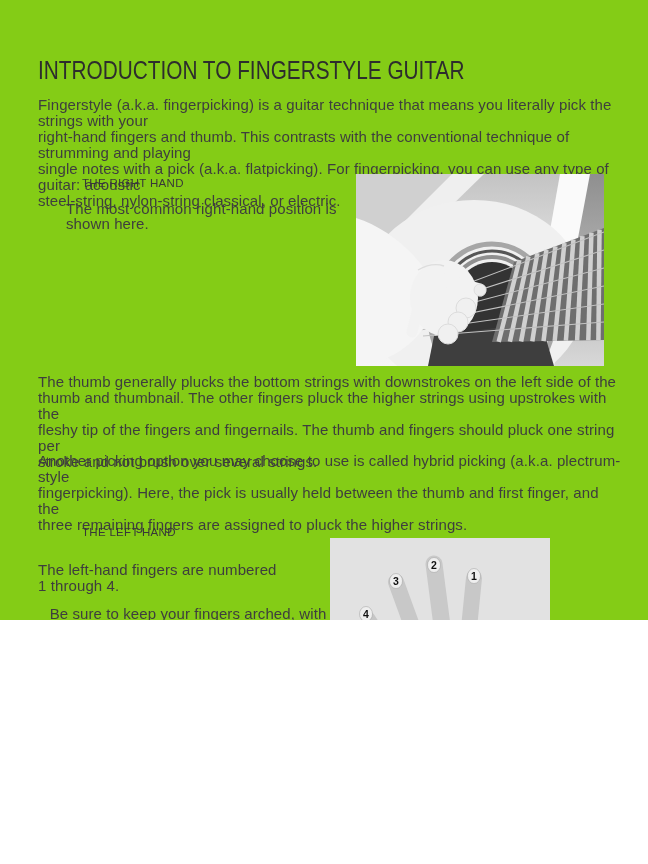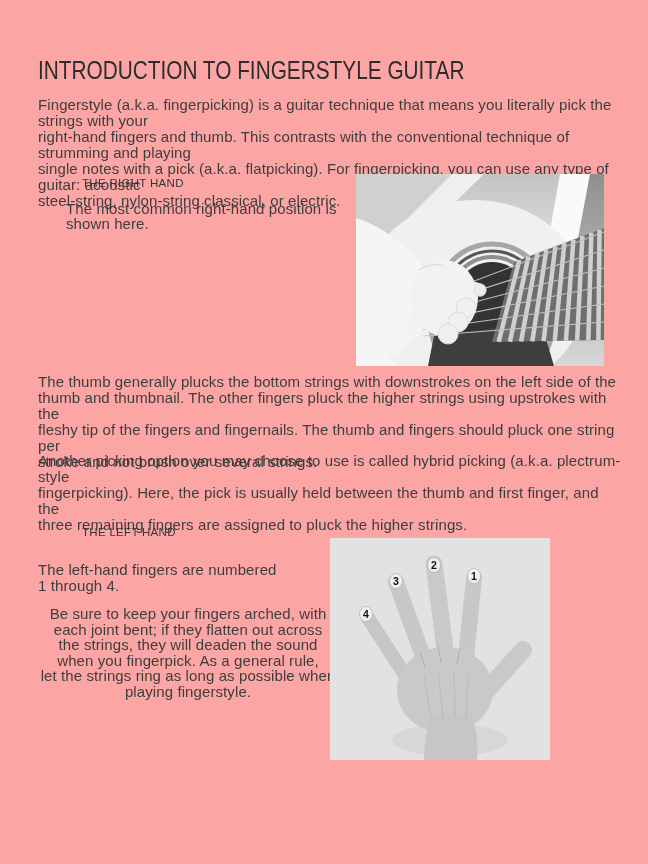--- a/index.html
+++ b/index.html
@@ -1,17 +1,17 @@
 <!DOCTYPE html>
 <html><head>
 <meta charset="utf-8">
 <style>
   html,body{margin:0;padding:0;background:#ffffff;}
   #page{
-    position:relative;width:648px;height:864px;background:#fca5a5;overflow:hidden;
+    position:relative;width:648px;height:620px;background:#84cc16;overflow:hidden;
     font-family:"Liberation Sans", sans-serif;color:#3e3e3e;
   }
   .abs{position:absolute;}
   .page-title{
     left:38px;top:55px;font-size:26px;font-weight:400;color:#2d2d2d;
     transform:scaleX(0.80);transform-origin:0 0;white-space:nowrap;letter-spacing:0;
   }
   .para{
     font-size:15px;line-height:16px;white-space:pre-line;letter-spacing:0.1px;color:#3e3e3e;
   }

